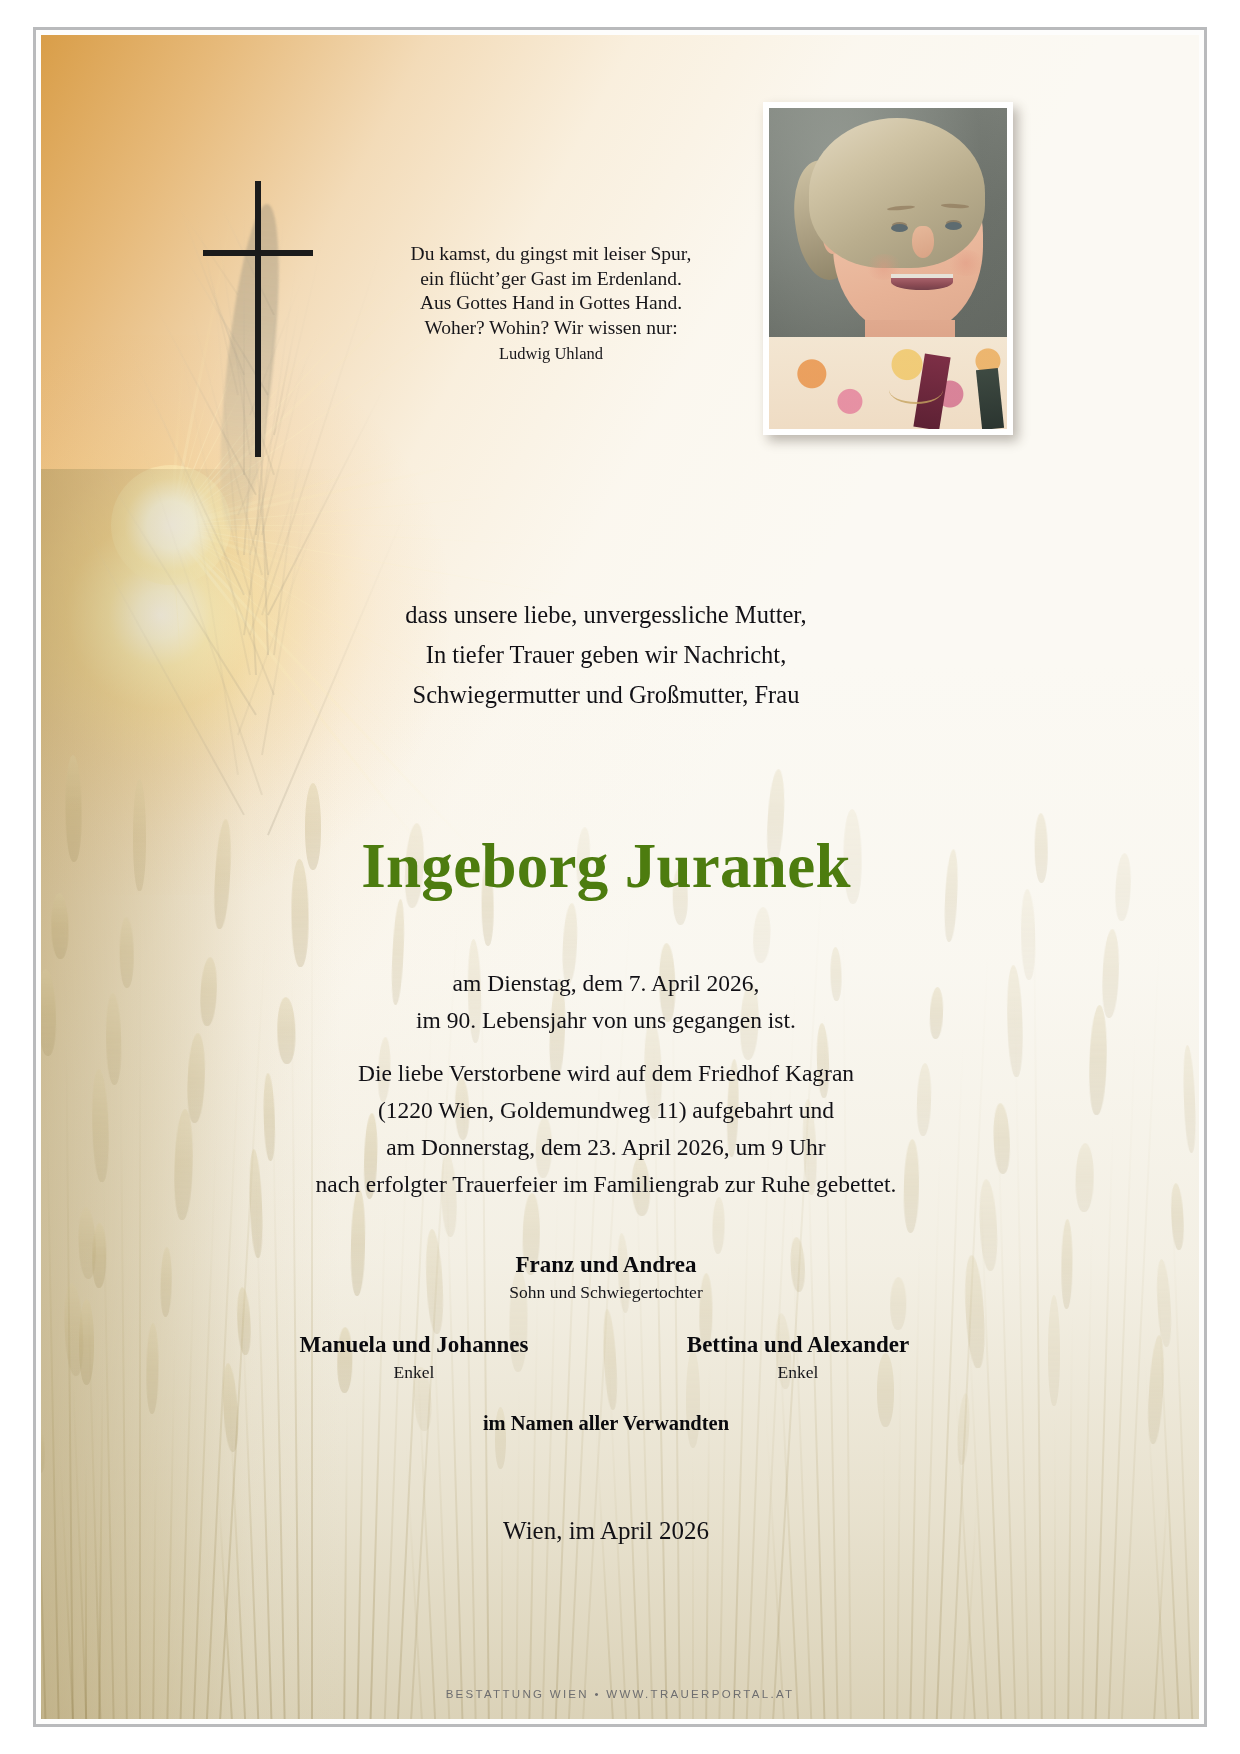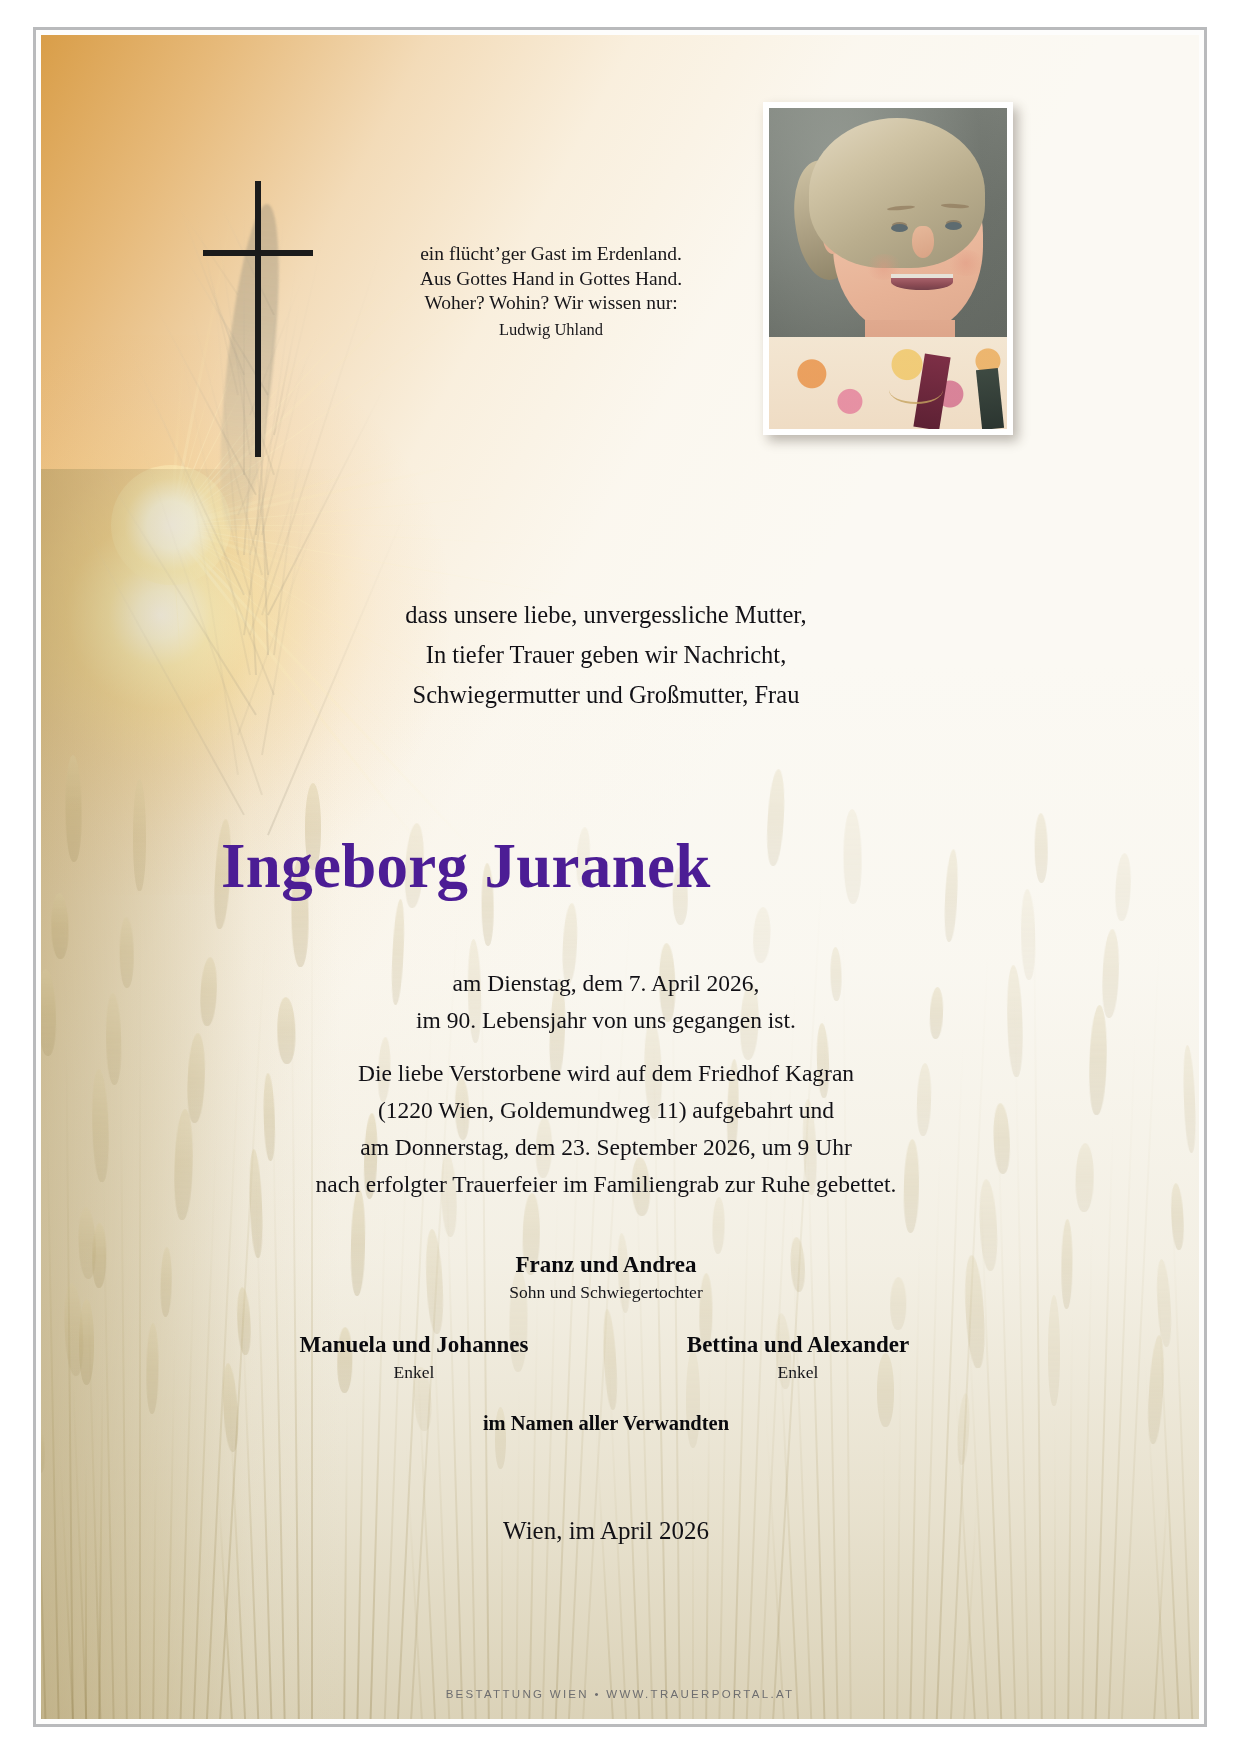--- a/index.html
+++ b/index.html
@@ -392,26 +392,26 @@
     font-size: 24.5px;
     line-height: 40px;
     color: #121116;
   }
 
   .deceased-name {
     position: absolute;
     left: 180px;
     top: 795px;
     width: 770px;
-    text-align: left;
+    text-align: center;
     font-size: 63px;
     line-height: 72px;
     font-weight: bold;
     letter-spacing: 0.3px;
-    color: #4c1d95;
+    color: #4d7c0f;
   }
 
   .passing {
     position: absolute;
     left: 215px;
     top: 930px;
     width: 700px;
     text-align: center;
     font-size: 23.5px;
     line-height: 37px;
@@ -783,20 +783,21 @@
         <div class="p-shirt"></div>
         <div class="p-strap"></div>
         <div class="p-strap2"></div>
         <div class="p-chain"></div>
       </div>
     </div>
 
     <div class="content">
 
       <div class="poem">
+        <div>Du kamst, du gingst mit leiser Spur,</div>
         <div>ein flücht’ger Gast im Erdenland.</div>
         <div>Aus Gottes Hand in Gottes Hand.</div>
         <div>Woher? Wohin? Wir wissen nur:</div>
         <div class="poem-author">Ludwig Uhland</div>
       </div>
 
       <div class="lead">
         <div>dass unsere liebe, unvergessliche Mutter,</div>
         <div>In tiefer Trauer geben wir Nachricht,</div>
         <div>Schwiegermutter und Großmutter, Frau</div>
@@ -805,21 +806,21 @@
       <div class="deceased-name">Ingeborg Juranek</div>
 
       <div class="passing">
         <div>am Dienstag, dem 7. April 2026,</div>
         <div>im 90. Lebensjahr von uns gegangen ist.</div>
       </div>
 
       <div class="funeral">
         <div>Die liebe Verstorbene wird auf dem Friedhof Kagran</div>
         <div>(1220 Wien, Goldemundweg 11) aufgebahrt und</div>
-        <div>am Donnerstag, dem 23. September 2026, um 9 Uhr</div>
+        <div>am Donnerstag, dem 23. April 2026, um 9 Uhr</div>
         <div>nach erfolgter Trauerfeier im Familiengrab zur Ruhe gebettet.</div>
       </div>
 
       <div class="family">
         <div class="fam-primary">
           <div class="fam-name">Franz und Andrea</div>
           <div class="fam-rel">Sohn und Schwiegertochter</div>
         </div>
         <div class="fam-row">
           <div class="fam-col">

